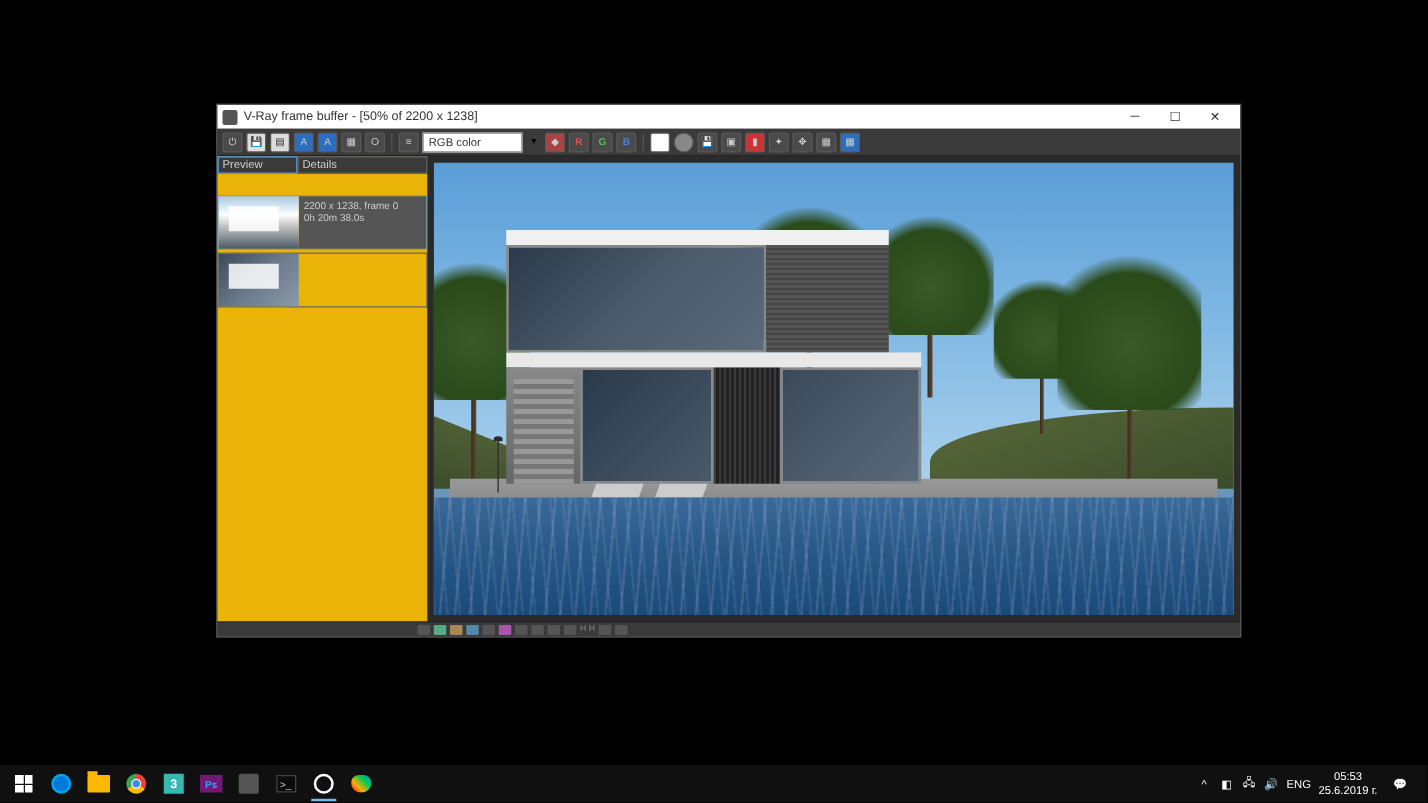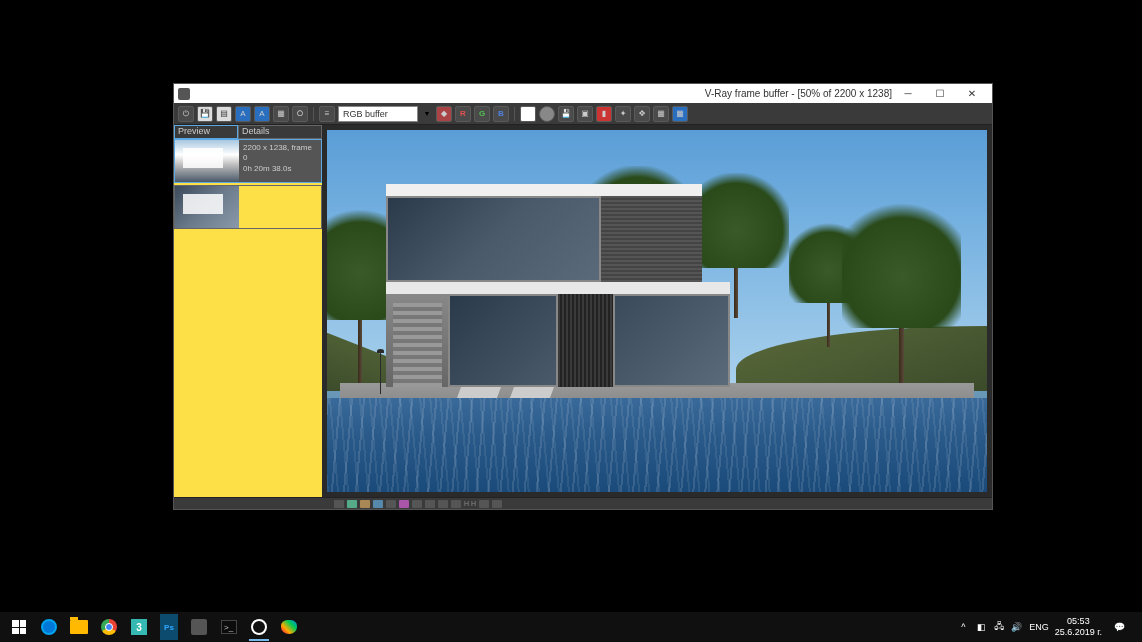--- a/index.html
+++ b/index.html
@@ -2,43 +2,43 @@
 <html><head>
 <meta charset="utf-8">
 <style>
 * { margin: 0; padding: 0; box-sizing: border-box; font-family: 'Segoe UI', Tahoma, sans-serif; }
 body { width: 1142px; height: 642px; background: #000; overflow: hidden; position: relative; }
 
 
 .vray-window { position: absolute; left: 173px; top: 83px; width: 820px; height: 427px; background: #3a3a3a; border: 1px solid #555; }
 .titlebar { height: 19px; background: #fff; display: flex; align-items: center; padding: 0 4px; font-size: 10px; color: #333; }
 .titlebar-icon { width: 12px; height: 12px; background: #555; margin-right: 5px; border-radius: 2px; }
-.titlebar-title { flex: 1; text-align: right; }
+.titlebar-title { flex: 1; }
 .titlebar-btns { display: flex; gap: 0; }
 .titlebar-btn { width: 32px; height: 19px; display: flex; align-items: center; justify-content: center; font-size: 10px; cursor: pointer; }
 
 .toolbar { height: 22px; background: #3a3a3a; display: flex; align-items: center; padding: 0 4px; gap: 3px; border-bottom: 1px solid #222; }
 .tool-btn { width: 16px; height: 16px; background: #4a4a4a; border: 1px solid #5a5a5a; display: flex; align-items: center; justify-content: center; font-size: 8px; color: #ccc; cursor: pointer; border-radius: 2px; }
 .tool-btn.blue { background: #2a6ec0; }
 .tool-btn.white { background: #ddd; color: #333; }
 .tool-dropdown { height: 16px; background: #fff; color: #333; font-size: 9px; padding: 0 4px; display: flex; align-items: center; min-width: 80px; border: 1px solid #888; }
 .tool-dropdown-arrow { width: 12px; display: flex; justify-content: center; font-size: 7px; }
 .ch-r { color: #e05050; font-weight: bold; }
 .ch-g { color: #50c050; font-weight: bold; }
 .ch-b { color: #5080e0; font-weight: bold; }
 .tool-sep { width: 1px; height: 14px; background: #555; margin: 0 2px; }
 
 .content { display: flex; height: calc(100% - 19px - 22px - 12px); }
-.sidebar { width: 148px; background: #fde047; display: flex; flex-direction: column; }
+.sidebar { width: 168px; background: #eab308; display: flex; flex-direction: column; }
 .sidebar-header { display: flex; height: 14px; font-size: 9px; }
 .sidebar-header-preview { width: 64px; background: #3a3a3a; border: 1px solid #5aa9e6; padding: 0 3px; color: #ccc; }
 .sidebar-header-details { flex: 1; background: #3a3a3a; border: 1px solid #666; padding: 0 3px; color: #ccc; }
 
 .history-item { display: flex; border: 1px solid #666; margin-bottom: 2px; cursor: pointer; }
-.history-item.selected { border: 1px solid #5aa9e6; }
+.history-item.selected { border: 1px solid #5aa9e6; margin-top: 17px; }
 .history-thumb { width: 64px; height: 42px; background: linear-gradient(180deg, #a8c8e0 0%, #fff 35%, #bbb 60%, #4a5a6a 100%); position: relative; overflow: hidden; }
 .history-thumb2 { background: linear-gradient(135deg, #3a4a5a 0%, #6a7a8a 50%, #8a9aaa 100%); }
 .history-thumb::before { content:''; position:absolute; left:8px; top:8px; width:40px; height:20px; background: rgba(255,255,255,0.85); }
 .history-details { flex: 1; background: #555; padding: 3px 4px; font-size: 8px; color: #ccc; line-height: 1.3; }
 
 .viewport { flex: 1; background: #2a2a2a; padding: 5px; display: flex; align-items: flex-start; justify-content: center; overflow: hidden; }
 .render-image { width: 100%; height: 100%; position: relative; overflow: hidden; }
 
 
 .sky { position: absolute; inset: 0; background: linear-gradient(180deg, #5a9dd6 0%, #7ab4e2 30%, #a8d0ec 70%); }
@@ -105,21 +105,21 @@
 
 
 .win-logo { width:14px; height:14px; display:grid; grid-template: 1fr 1fr/1fr 1fr; gap:1px; }
 .win-logo span { background:#fff; }
 .edge-icon { width:16px; height:16px; border-radius:50%; background:#0078d7; border: 2px solid #00a4ef; }
 .folder-icon { width:18px; height:14px; background:#ffb900; border-radius:1px; position:relative; }
 .folder-icon::before { content:''; position:absolute; top:-3px; left:0; width:8px; height:3px; background:#ffb900; }
 .chrome-icon { width:16px; height:16px; border-radius:50%; background: conic-gradient(#ea4335 0 120deg,#fbbc05 120deg 240deg,#34a853 240deg 360deg); position:relative; }
 .chrome-icon::after { content:''; position:absolute; inset:4px; background:#4285f4; border-radius:50%; border:1px solid #fff; }
 .max-icon { width:16px; height:16px; background:#35b8b1; display:flex; align-items:center; justify-content:center; color:#fff; font-size:10px; font-weight:bold; }
-.ps-icon { width:18px; height:26px; background:#0c4a6e; color:#31a8ff; font-size:8px; font-weight:bold; display:flex; align-items:center; justify-content:center; }
+.ps-icon { width:18px; height:14px; background:#701a75; color:#31a8ff; font-size:8px; font-weight:bold; display:flex; align-items:center; justify-content:center; }
 .generic-icon { width:16px; height:16px; background:#555; border-radius:2px; }
 .term-icon { width:16px; height:14px; background:#0c0c0c; border:1px solid #444; color:#ccc; font-size:8px; display:flex; align-items:center; justify-content:flex-start; padding-left:2px; }
 .circle-icon { width:16px; height:16px; border:2px solid #fff; border-radius:50%; }
 .paint-icon { width:16px; height:14px; background:linear-gradient(45deg,#e05,#fa0,#0c5,#08e); border-radius:40% 40% 50% 50%; }
 </style>
 </head>
 <body>
 
 <div class="vray-window">
 
@@ -137,21 +137,21 @@
     <div class="tool-btn">⏻</div>
     <div class="tool-btn white">💾</div>
     <div class="tool-btn white">▤</div>
     <div class="tool-btn blue">A</div>
     <div class="tool-btn blue">A</div>
     <div class="tool-btn">▦</div>
     <div class="tool-btn">⭘</div>
     <div class="tool-sep"></div>
     <div class="tool-btn">≡</div>
     <div class="tool-dropdown">
-      <span>RGB buffer</span>
+      <span>RGB color</span>
     </div>
     <div class="tool-dropdown-arrow">▼</div>
     <div class="tool-btn" style="background:#a44">◆</div>
     <div class="tool-btn ch-r">R</div>
     <div class="tool-btn ch-g">G</div>
     <div class="tool-btn ch-b">B</div>
     <div class="tool-sep"></div>
     <div class="tool-btn" style="background:#fff"></div>
     <div class="tool-btn" style="background:#888;border-radius:50%"></div>
     <div class="tool-btn">💾</div>

